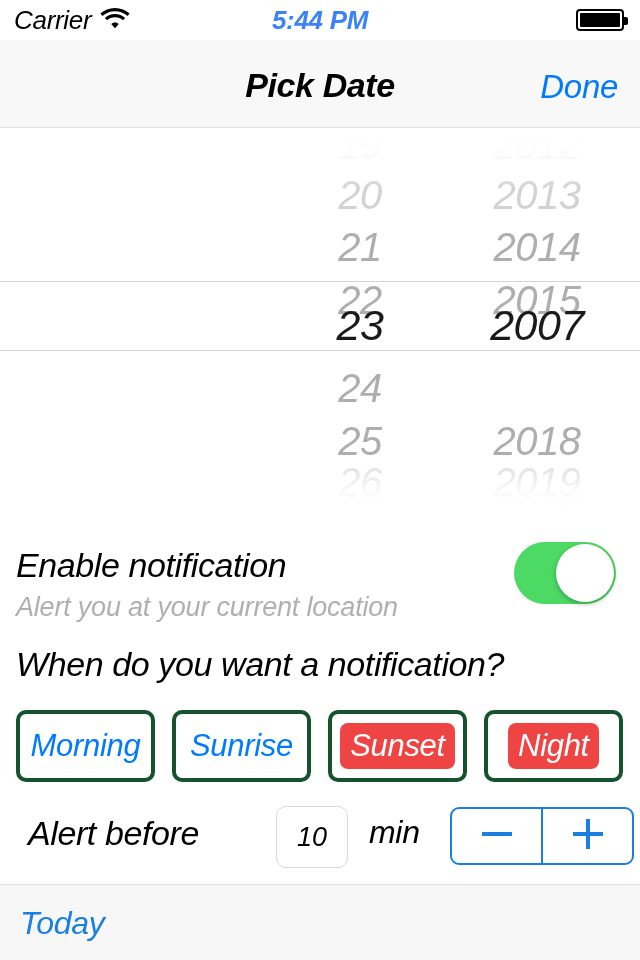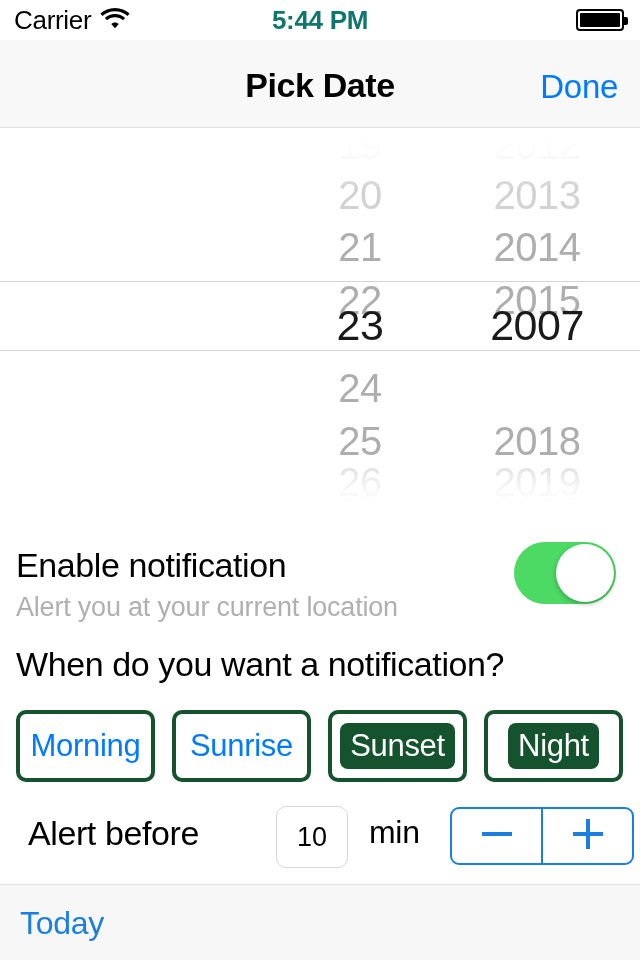--- a/index.html
+++ b/index.html
@@ -2,37 +2,37 @@
 <html><head>
 <meta charset="utf-8">
 <style>
   * { box-sizing: border-box; margin: 0; padding: 0; }
   html, body {
     width: 640px; height: 960px;
     background: #ffffff;
     font-family: "Liberation Sans", sans-serif;
     overflow: hidden;
   }
-  .screen { position: relative; width: 640px; height: 960px; background: #fff; }
+  .screen { position: relative; width: 640px; height: 960px; background: #fff; font-style: italic; }
 
   
   .status-bar {
     position: absolute; top: 0; left: 0; width: 640px; height: 40px;
     background: #ffffff;
     display: flex; align-items: center;
   }
   .sb-left {
     position: absolute; left: 14px; top: 0; height: 40px;
     display: flex; align-items: center; gap: 9px;
   }
   .sb-carrier { font-size: 26px; color: #000; letter-spacing: -0.3px; }
   .wifi-icon { display: block; }
   .sb-time {
     position: absolute; left: 0; width: 640px; text-align: center;
-    font-size: 26px; font-weight: bold; color: #0f766e; letter-spacing: -0.3px;
+    font-size: 26px; font-weight: bold; color: #3b82f6; letter-spacing: -0.3px;
   }
   .sb-right { position: absolute; right: 16px; top: 0; height: 40px; display: flex; align-items: center; }
   .battery {
     width: 48px; height: 22px; border: 2.5px solid #000; border-radius: 4px;
     position: relative; padding: 2px;
   }
   .battery-fill { height: 100%; background: #000; border-radius: 1px; }
   .battery-cap {
     position: absolute; right: -6px; top: 6px; width: 4px; height: 8px;
     background: #000; border-radius: 0 2px 2px 0;
@@ -121,21 +121,21 @@
     width: 139px; height: 72px;
     border: 4px solid #14532d; border-radius: 10px; background: #fff;
     display: flex; align-items: center; justify-content: center;
     cursor: pointer;
   }
   .choice-inner {
     padding: 5px 10px; border-radius: 8px;
     font-size: 31px; color: #007aff; letter-spacing: -0.3px;
     white-space: nowrap;
   }
-  .choice.on .choice-inner { background: #14532d; color: #fff; }
+  .choice.on .choice-inner { background: #ef4444; color: #fff; }
 
   
   .alert-row { position: absolute; left: 12px; top: 800px; width: 640px; height: 76px; }
   .alert-label {
     position: absolute; left: 16px; top: 14px;
     font-size: 34px; color: #000; letter-spacing: -0.4px;
   }
   .alert-field {
     position: absolute; left: 264px; top: 6px; width: 72px; height: 62px;
     border: 1px solid #d8d8d8; border-radius: 10px; background: #fff;

